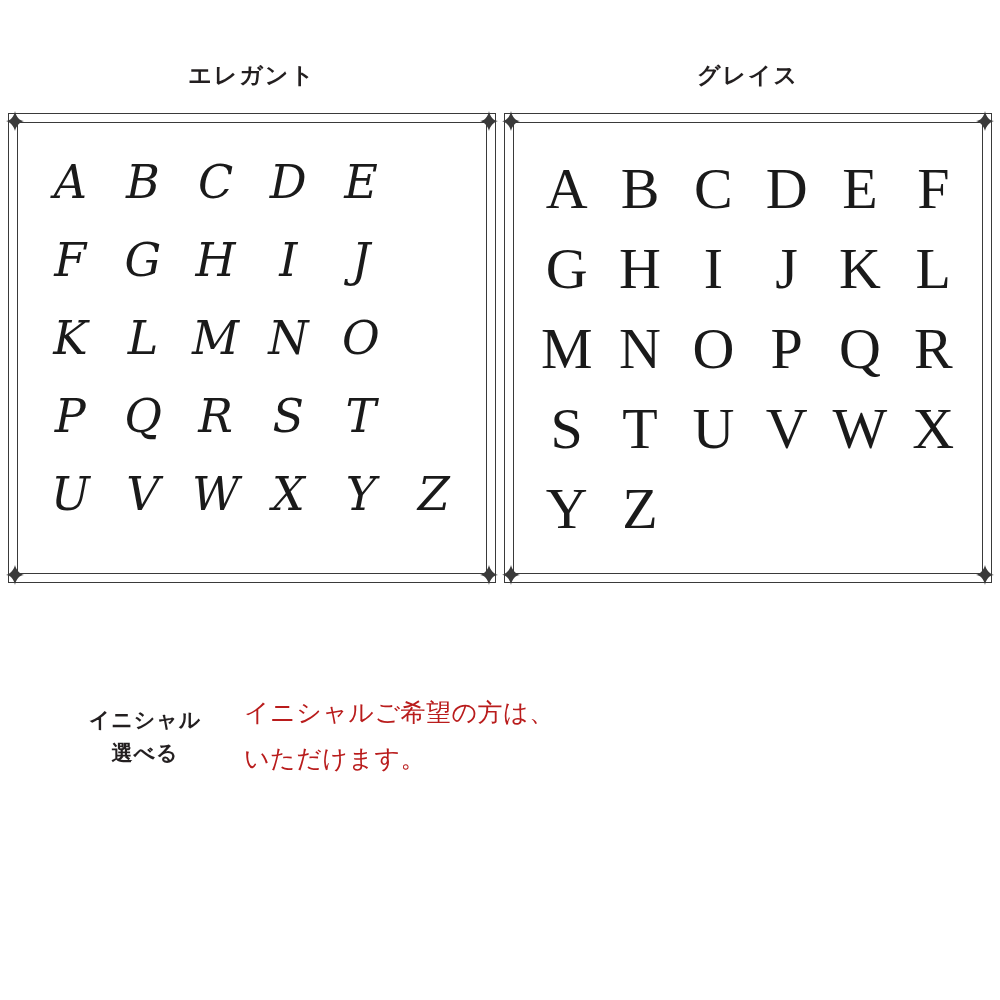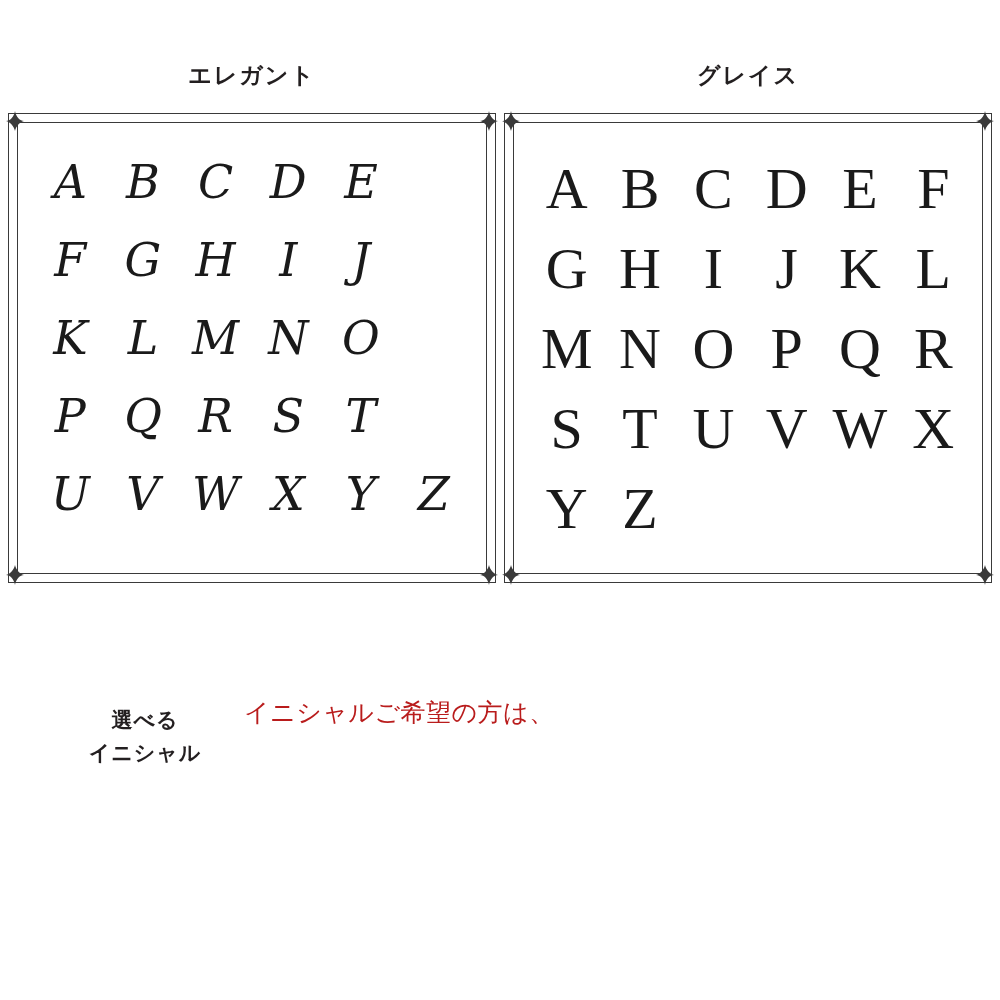--- a/index.html
+++ b/index.html
@@ -273,21 +273,22 @@
           <div class="ltr">Y</div>
           <div class="ltr">Z</div>
         </div>
       </div>
     </div>
 
   </div>
 
   <div class="desc">
     <div class="desc-label">
+      <div>イニシャル</div>
       <div>選べる</div>
-      <div>イニシャル</div>
     </div>
     <div class="desc-body">
       <div class="desc-line">イニシャルご希望の方は、</div>
+      <div class="desc-line">いただけます。</div>
     </div>
   </div>
 
 </div>
 
 </body></html>

